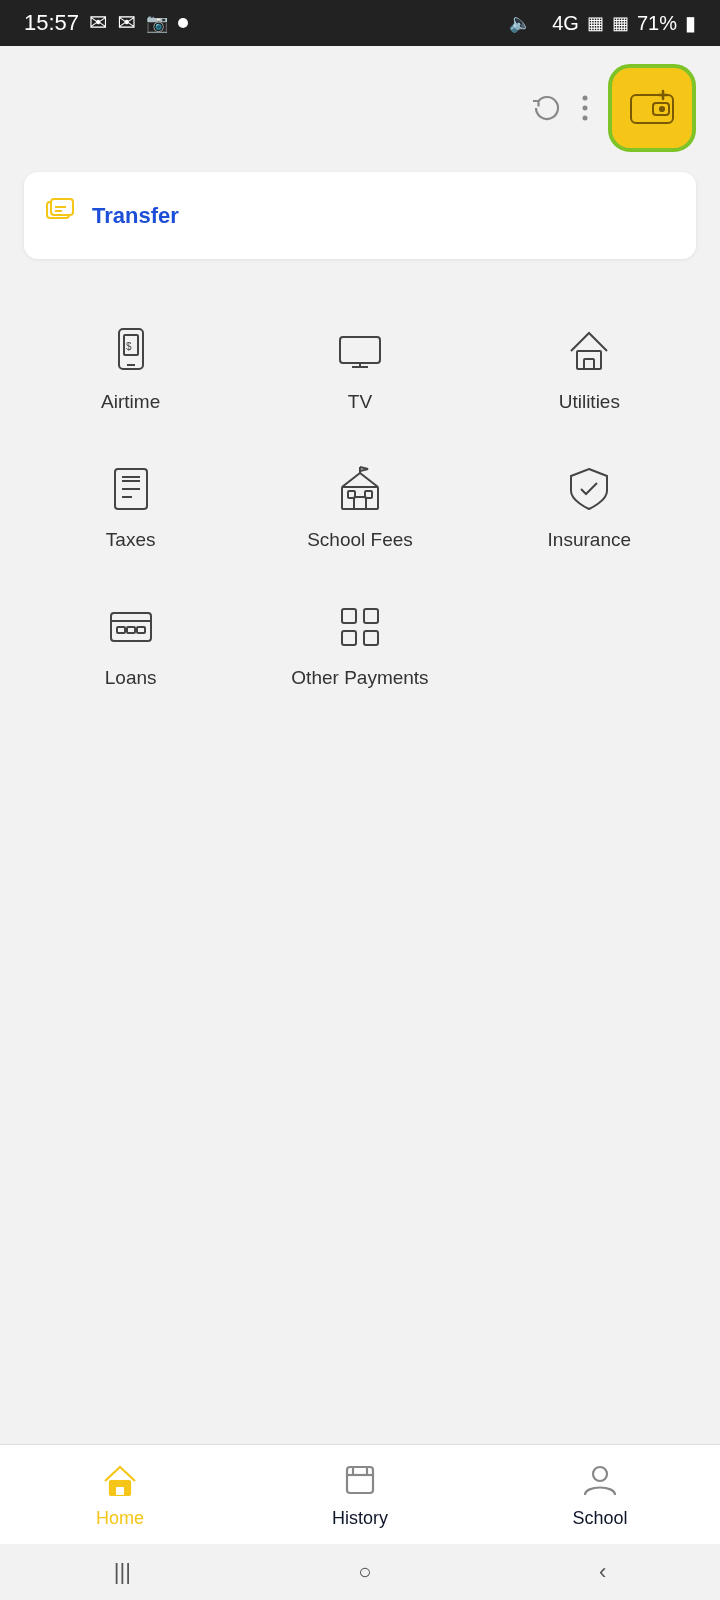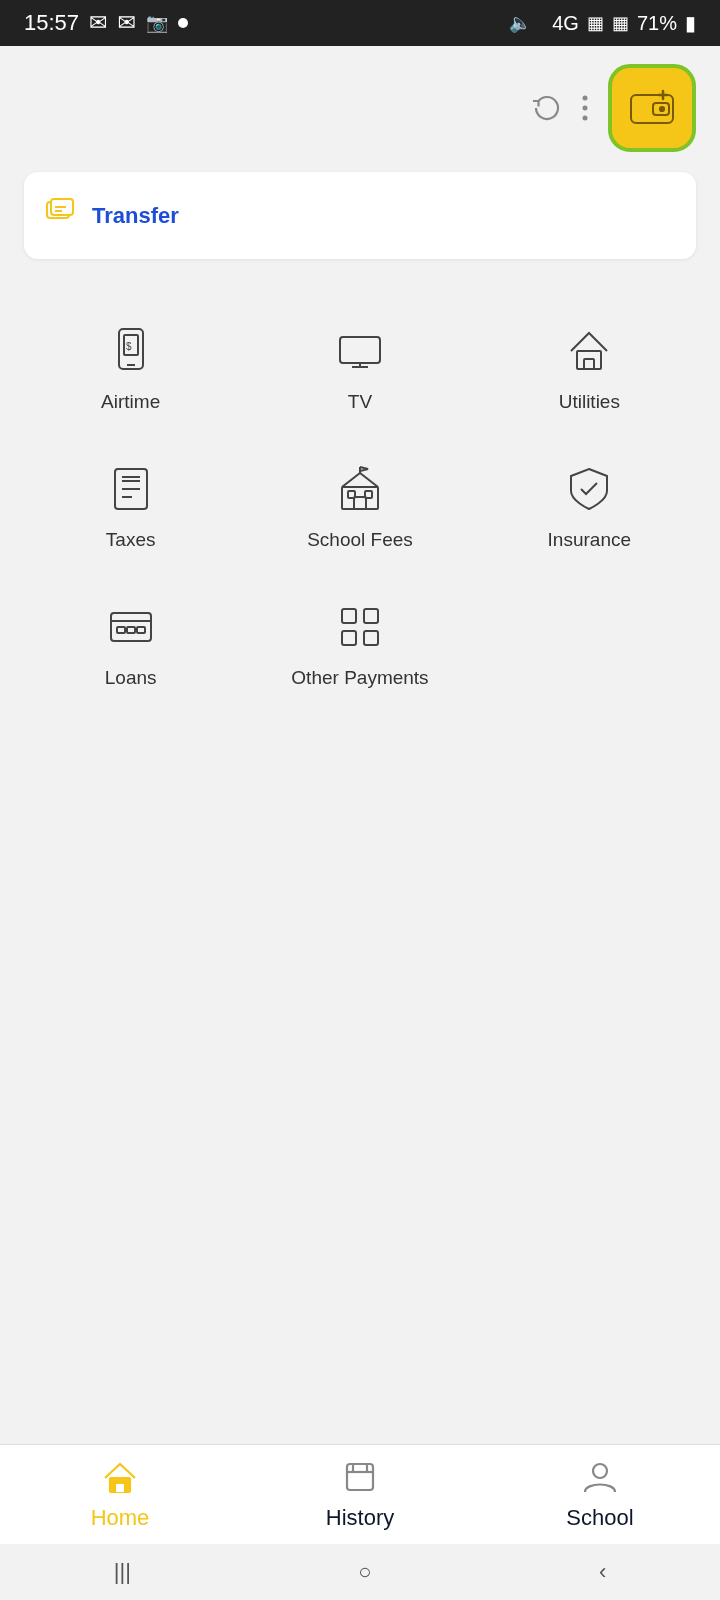--- a/index.html
+++ b/index.html
@@ -158,21 +158,21 @@
       gap: 6px;
       cursor: pointer;
       border: none;
       background: none;
     }
     .nav-icon svg {
       width: 38px;
       height: 38px;
     }
     .nav-label {
-      font-size: 22px;
+      font-size: 18px;
     }
     .nav-item.active .nav-label { color: #f5c518; }
     .nav-item.active .nav-icon svg { stroke: #f5c518; }
     .nav-item:not(.active) .nav-label { color: #0f172a; }
     .nav-item:not(.active) .nav-icon svg { stroke: #888; }
 
     
     .android-nav {
       background: #f2f2f2;
       height: 56px;

